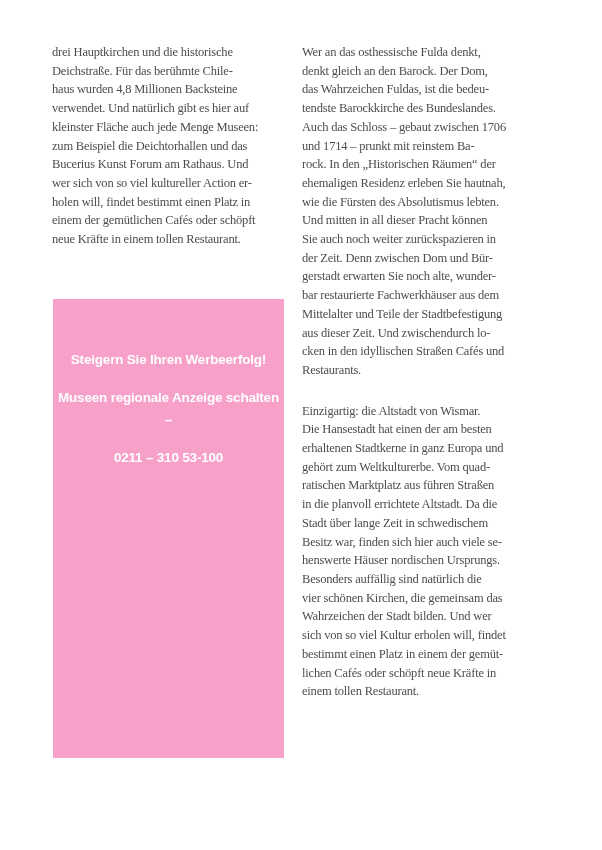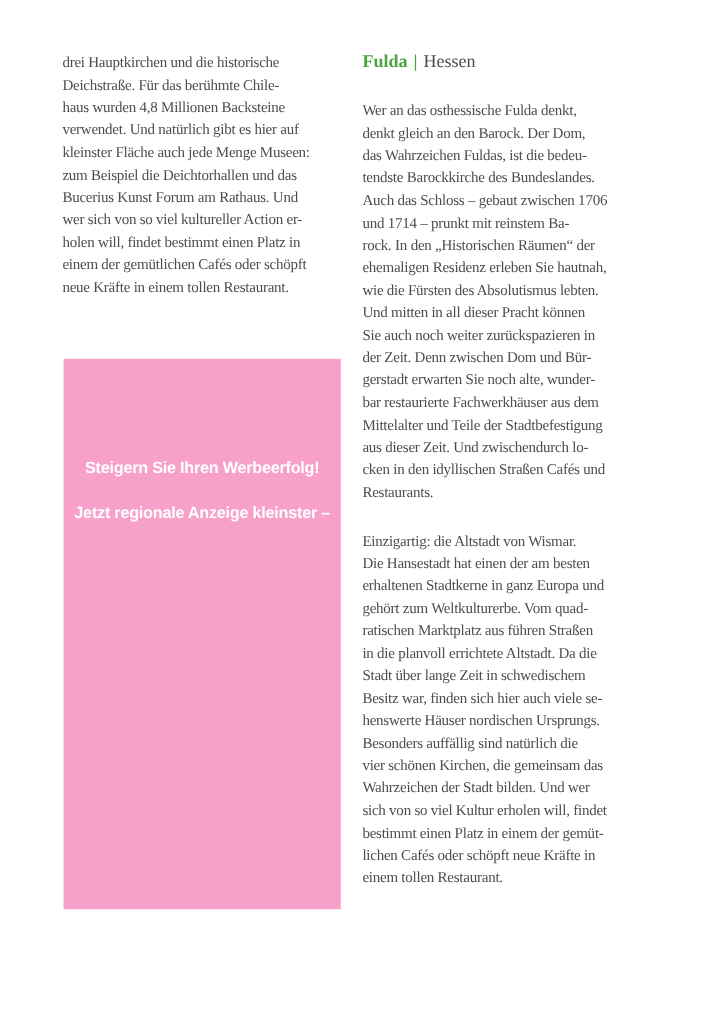--- a/index.html
+++ b/index.html
@@ -38,21 +38,21 @@
 
   
   .ad-box {
     position: absolute;
     left: 53px;
     top: 299px;
     width: 231px;
     height: 480px;
     background: #f7a1ca;
     box-sizing: border-box;
-    padding-top: 80px;
+    padding-top: 50px;
     text-align: center;
     font-family: "Liberation Sans", sans-serif;
   }
   .ad-line {
     line-height: 22px;
     margin-bottom: 16px;
     font-size: 13.5px;
     letter-spacing: -0.2px;
   }
   .ad-bold  { font-weight: bold; color: #ffffff; }
@@ -83,29 +83,27 @@
 zum Beispiel die Deichtorhallen und das
 Bucerius Kunst Forum am Rathaus. Und
 wer sich von so viel kultureller Action er-
 holen will, findet bestimmt einen Platz in
 einem der gemütlichen Cafés oder schöpft
 neue Kräfte in einem tollen Restaurant.</p>
   </div>
 
   <div class="ad-box">
     <div class="ad-line ad-bold">Steigern Sie Ihren Werbeerfolg!</div>
-    <div class="ad-line ad-bold">Jetzt regionale Anzeige kleinster –</div>
+    <div class="ad-line ad-bold">Museen regionale Anzeige schalten –</div>
+    <div class="ad-line ad-bold">0211 – 310 53-100</div>
   </div>
 
   <div class="col-right">
 
     <div class="section">
-      <h2 class="section-heading">
-        <span class="city">Fulda</span><span class="bar">|</span><span class="region">Hessen</span>
-      </h2>
       <p class="body-text">Wer an das osthessische Fulda denkt,
 denkt gleich an den Barock. Der Dom,
 das Wahrzeichen Fuldas, ist die bedeu-
 tendste Barockkirche des Bundeslandes.
 Auch das Schloss – gebaut zwischen 1706
 und 1714 – prunkt mit reinstem Ba-
 rock. In den „Historischen Räumen“ der
 ehemaligen Residenz erleben Sie hautnah,
 wie die Fürsten des Absolutismus lebten.
 Und mitten in all dieser Pracht können

